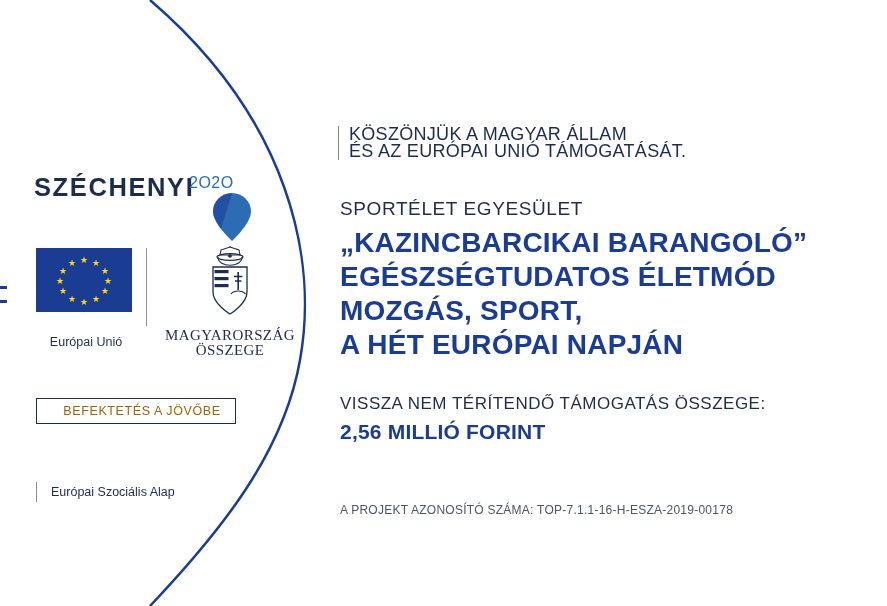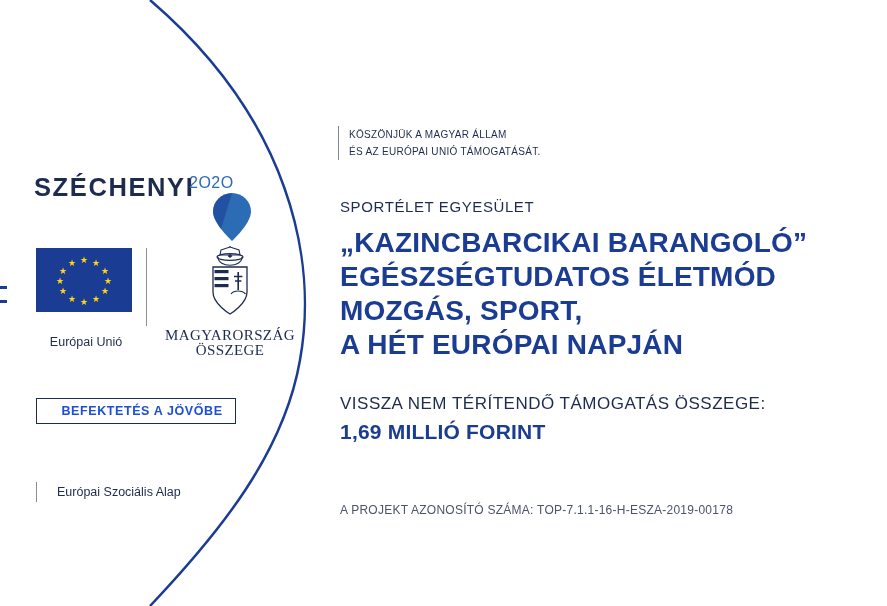--- a/index.html
+++ b/index.html
@@ -134,32 +134,32 @@
     width: 200px;
     height: 26px;
     border: 1.5px solid #1d2b4f;
     box-sizing: border-box;
     display: flex;
     align-items: center;
     justify-content: center;
   }
   .befektetes-text {
     font-size: 12.5px;
-    font-weight: bold;
+    font-weight: normal;
     letter-spacing: 0.6px;
-    color: #1d4ed8;
+    color: #a16207;
     margin-left: 12px;
   }
 
   
   .esza {
     position: absolute;
     left: 36px;
     top: 482px;
-    padding-left: 20px;
+    padding-left: 14px;
     border-left: 1.5px solid #8a8f9c;
     font-size: 12.5px;
     color: #1d2b4f;
     height: 20px;
     display: flex;
     align-items: center;
   }
 
   
   .edge-mark {
@@ -178,31 +178,31 @@
     width: 540px;
     height: 606px;
   }
 
   .thanks {
     position: absolute;
     left: 0;
     top: 126px;
     padding-left: 10px;
     border-left: 1.5px solid #7d8596;
-    font-size: 10px;
+    font-size: 18px;
     line-height: 17px;
     letter-spacing: 0.3px;
     color: #1d2b4f;
   }
 
   .org {
     position: absolute;
     left: 2px;
     top: 198px;
-    font-size: 15px;
+    font-size: 19px;
     letter-spacing: 0.6px;
     color: #1d2b4f;
   }
 
   .title {
     position: absolute;
     left: 2px;
     top: 226px;
     width: 530px;
     font-size: 28px;
@@ -324,16 +324,16 @@
   <div class="org">SPORTÉLET EGYESÜLET</div>
 
   <div class="title">
     <div>„KAZINCBARCIKAI BARANGOLÓ”</div>
     <div>EGÉSZSÉGTUDATOS ÉLETMÓD</div>
     <div>MOZGÁS, SPORT,</div>
     <div>A HÉT EURÓPAI NAPJÁN</div>
   </div>
 
   <div class="support-label">VISSZA NEM TÉRÍTENDŐ TÁMOGATÁS ÖSSZEGE:</div>
-  <div class="support-amount">1,69 MILLIÓ FORINT</div>
+  <div class="support-amount">2,56 MILLIÓ FORINT</div>
 
   <div class="project-id">A PROJEKT AZONOSÍTÓ SZÁMA: TOP-7.1.1-16-H-ESZA-2019-00178</div>
 </div>
 
 </body></html>

